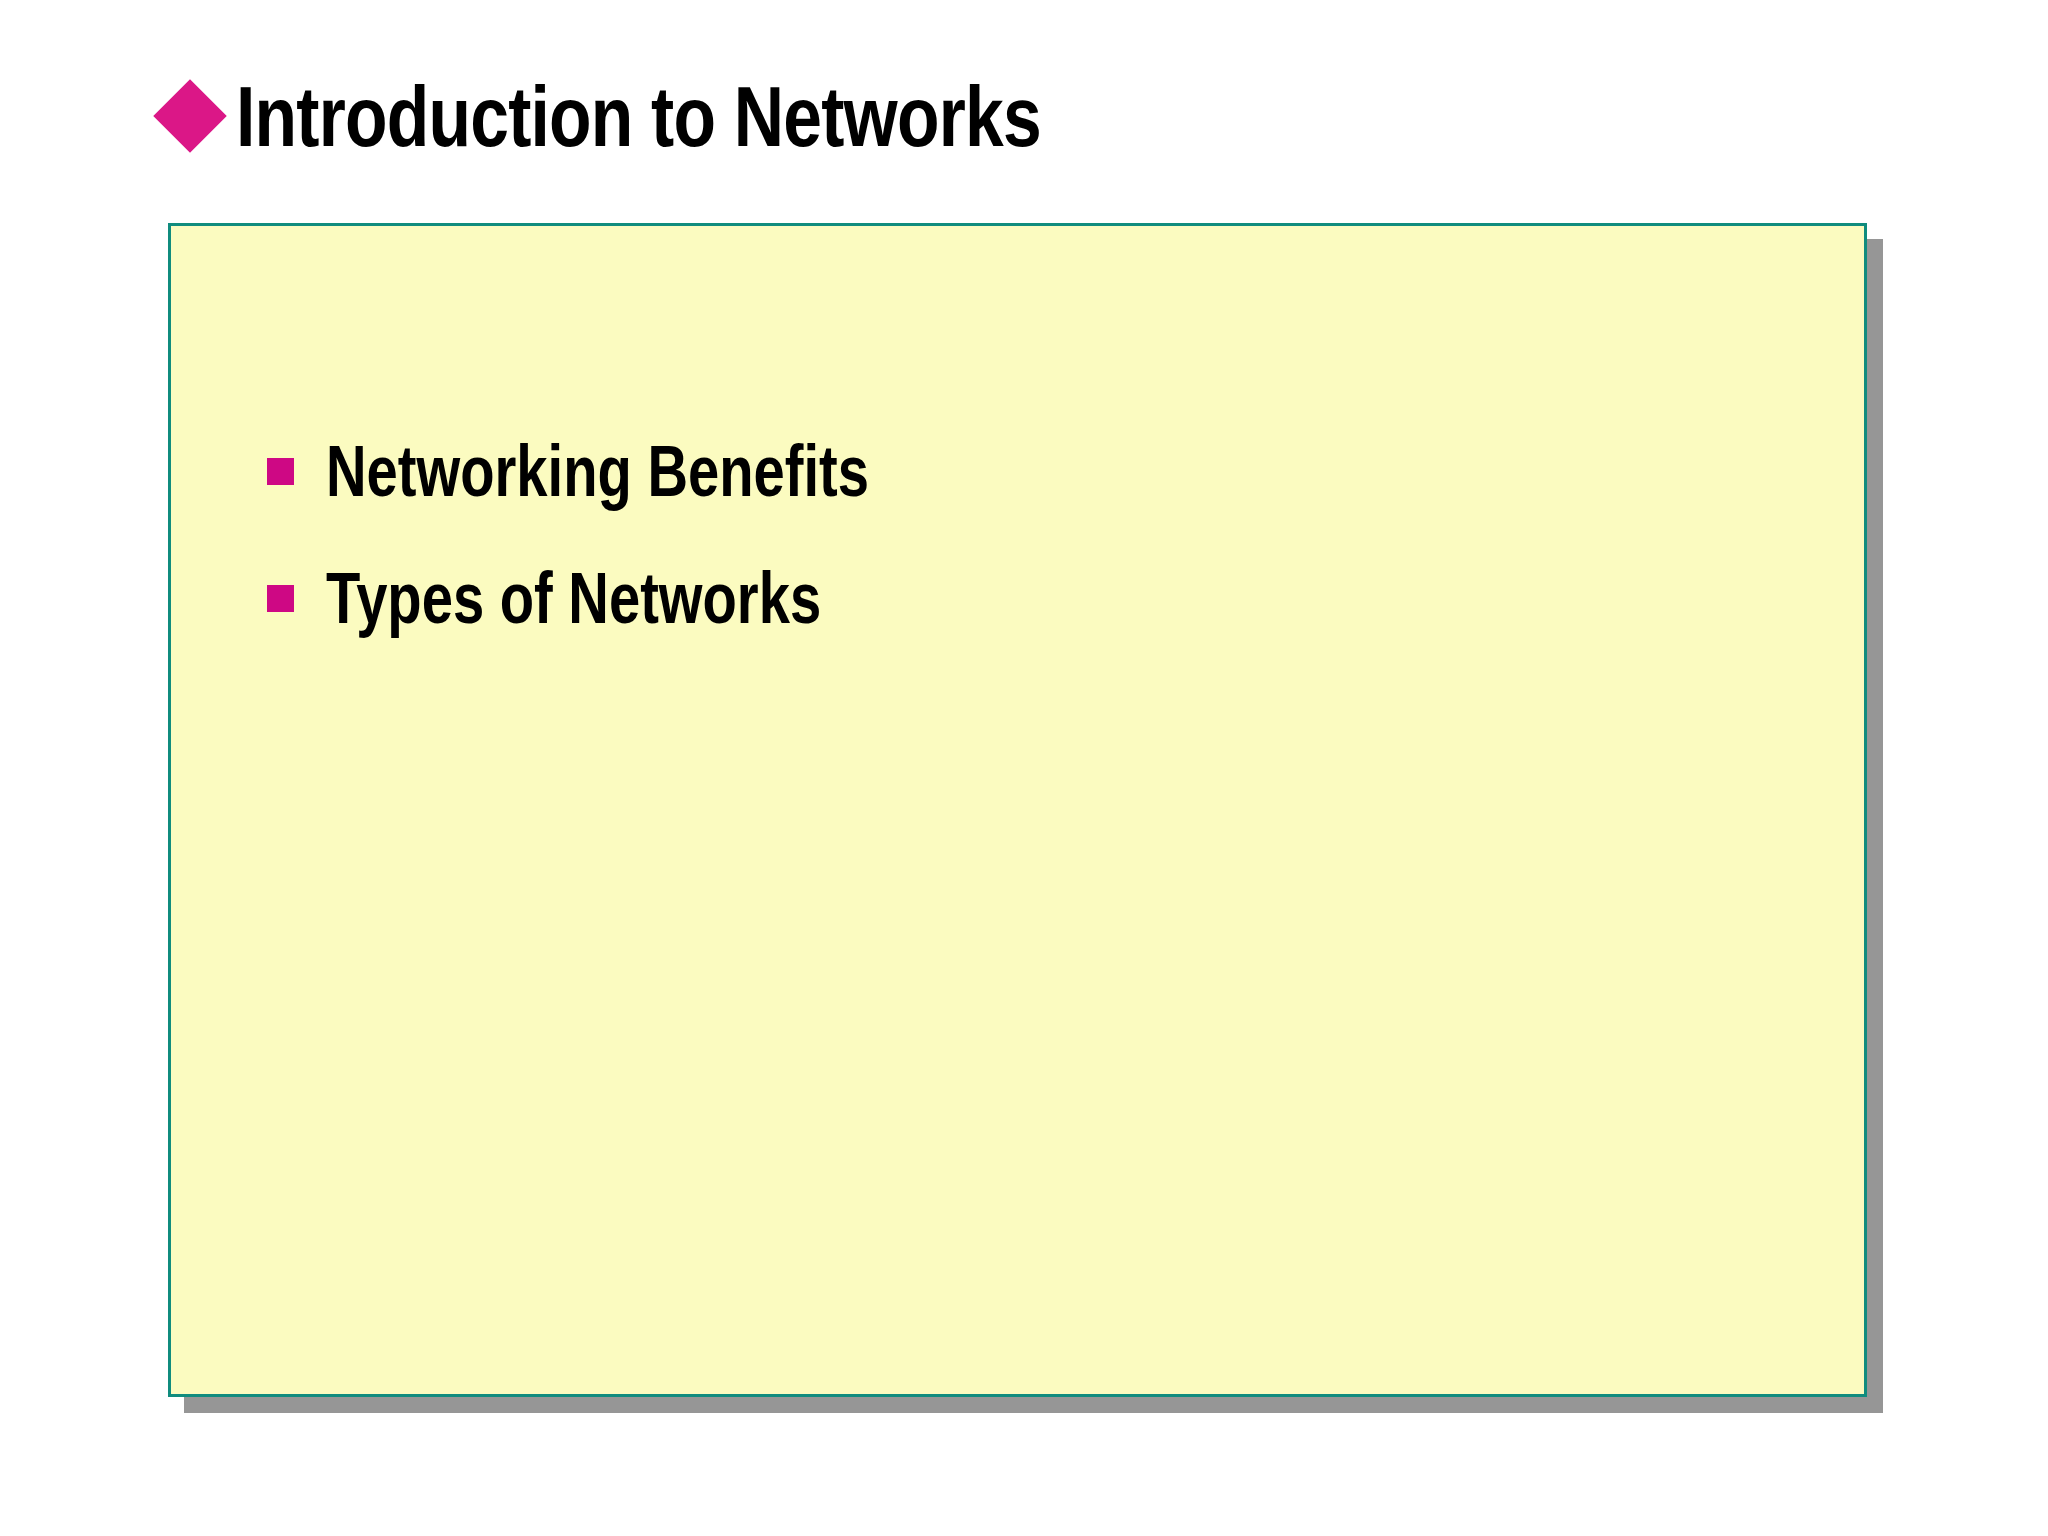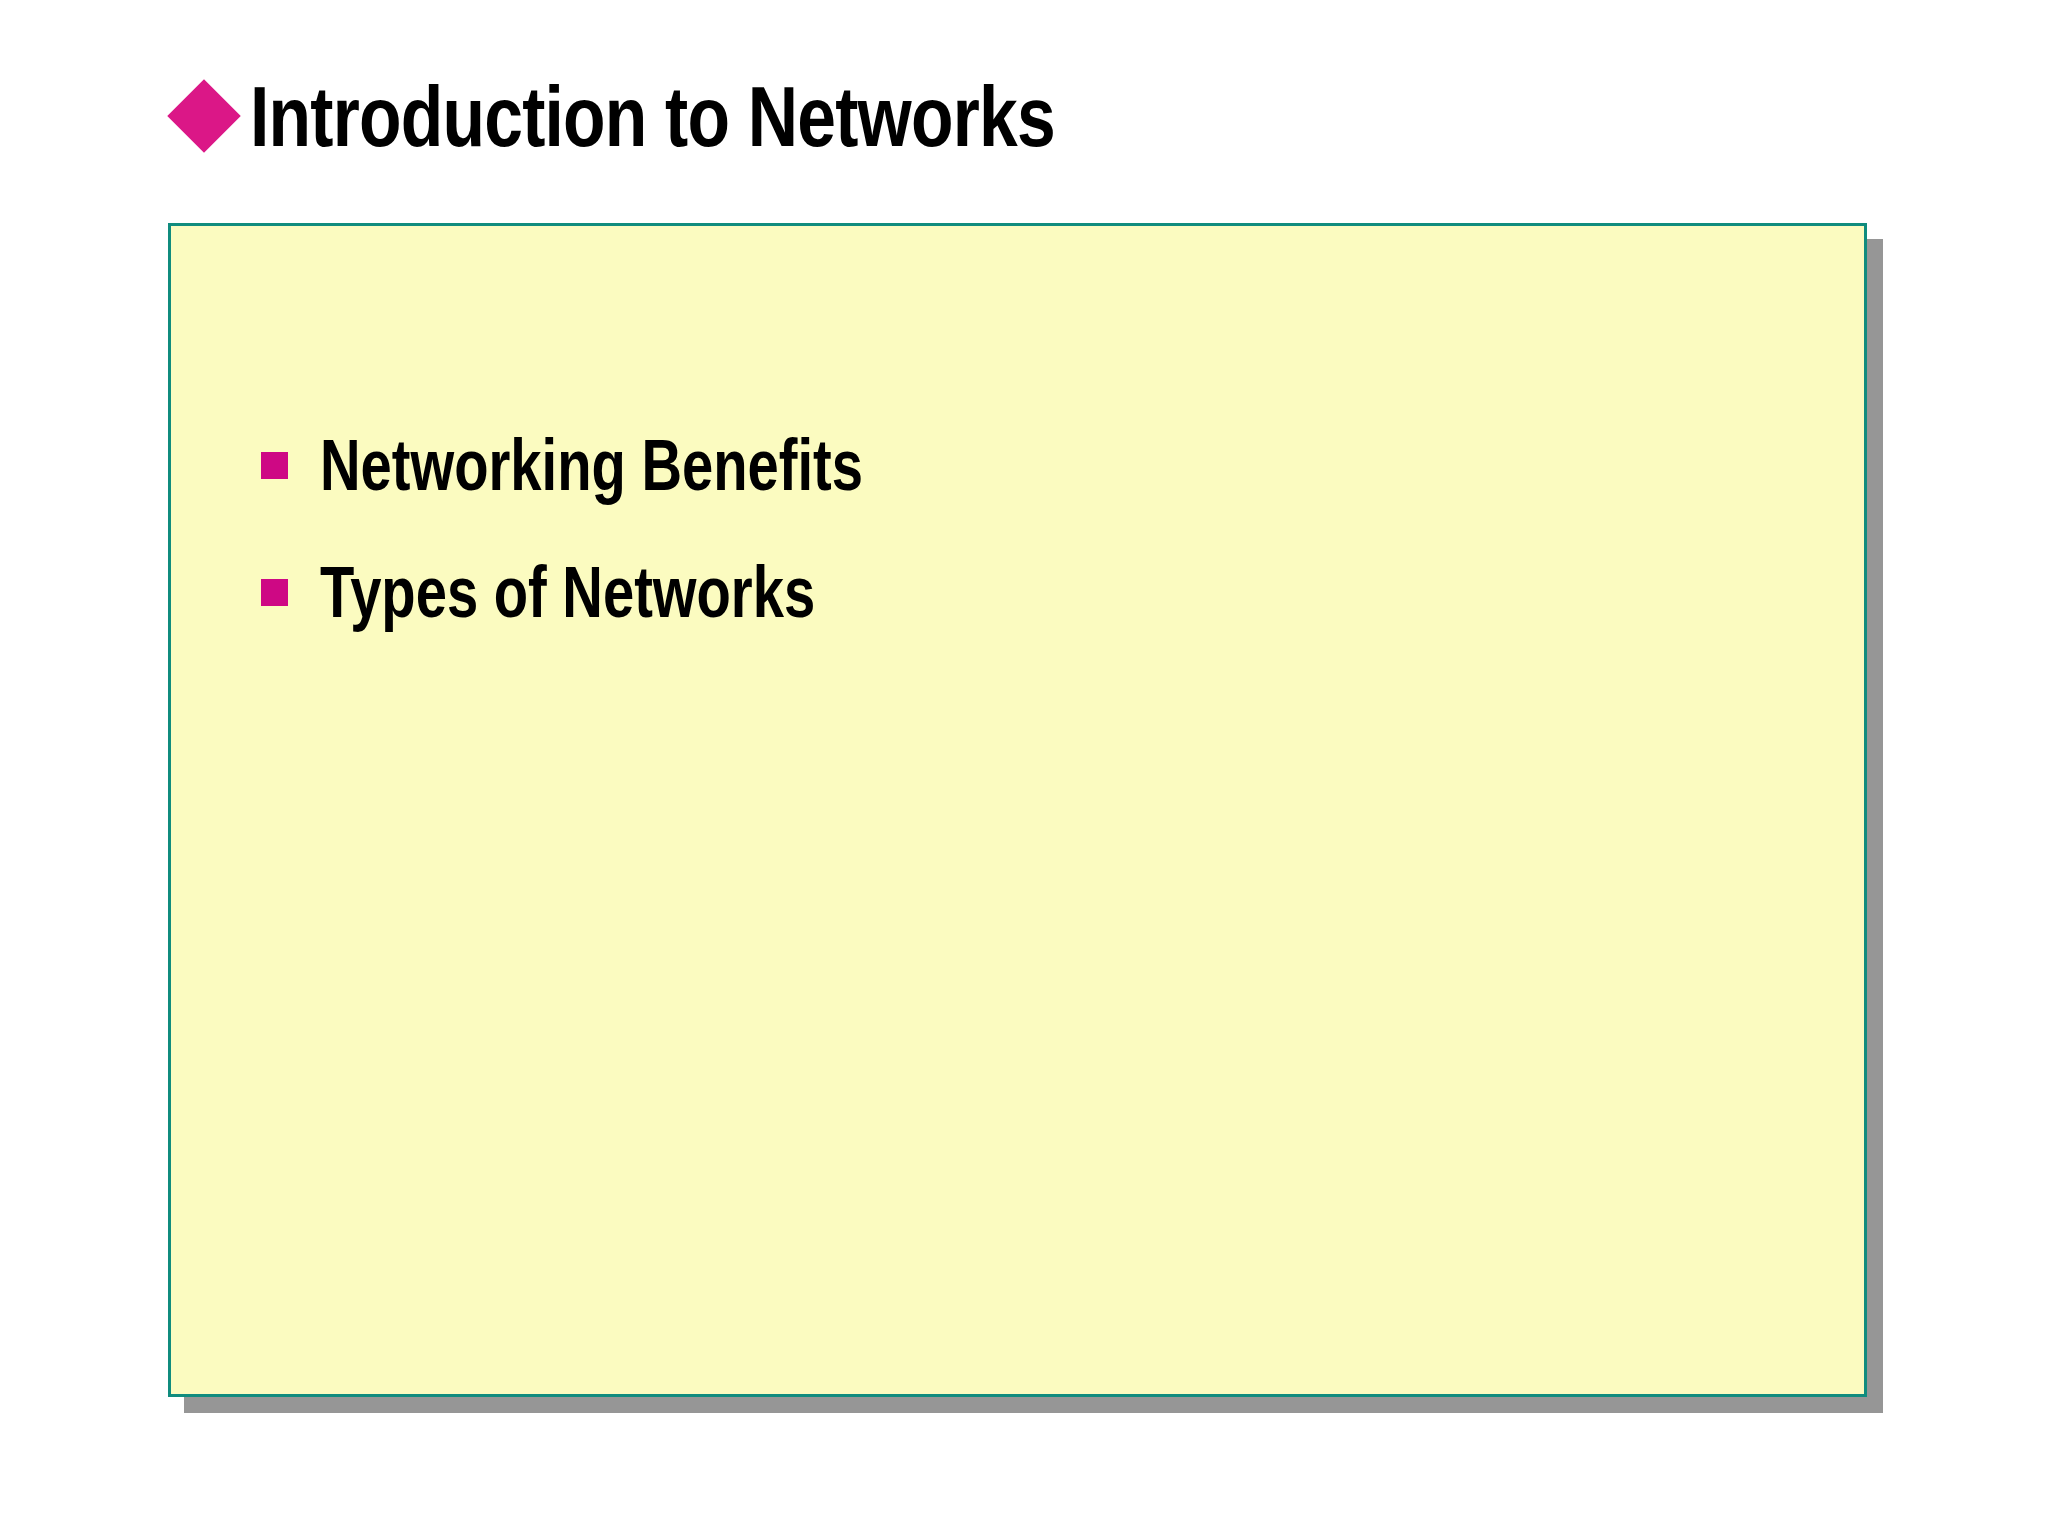--- a/index.html
+++ b/index.html
@@ -10,21 +10,21 @@
   .slide {
     position: relative;
     width: 2048px;
     height: 1536px;
     background: var(--background, #ffffff);
     font-family: "Liberation Sans", sans-serif;
     overflow: hidden;
   }
   .title-row {
     position: absolute;
-    left: 178px;
+    left: 164px;
     top: 90px;
     display: flex;
     align-items: center;
     text-align: right;
   }
   .diamond {
     width: 52px;
     height: 52px;
     flex: none;
     background: var(--diamond, #DB1787);
@@ -47,21 +47,21 @@
     top: 223px;
     width: 1699px;
     height: 1174px;
     box-sizing: border-box;
     background: var(--box-fill, #FBFBC0);
     border: 3px solid var(--box-border, #108C7E);
     box-shadow: 16px 16px 0 0 var(--box-shadow, #969696);
   }
   .bullets {
     list-style: none;
-    margin: 3px;
+    margin: 9px;
     padding: 0;
     position: absolute;
     left: 87px;
     top: 197px;
     right: 30px;
   }
   .bullets li {
     display: flex;
     align-items: center;
     height: 78px;

